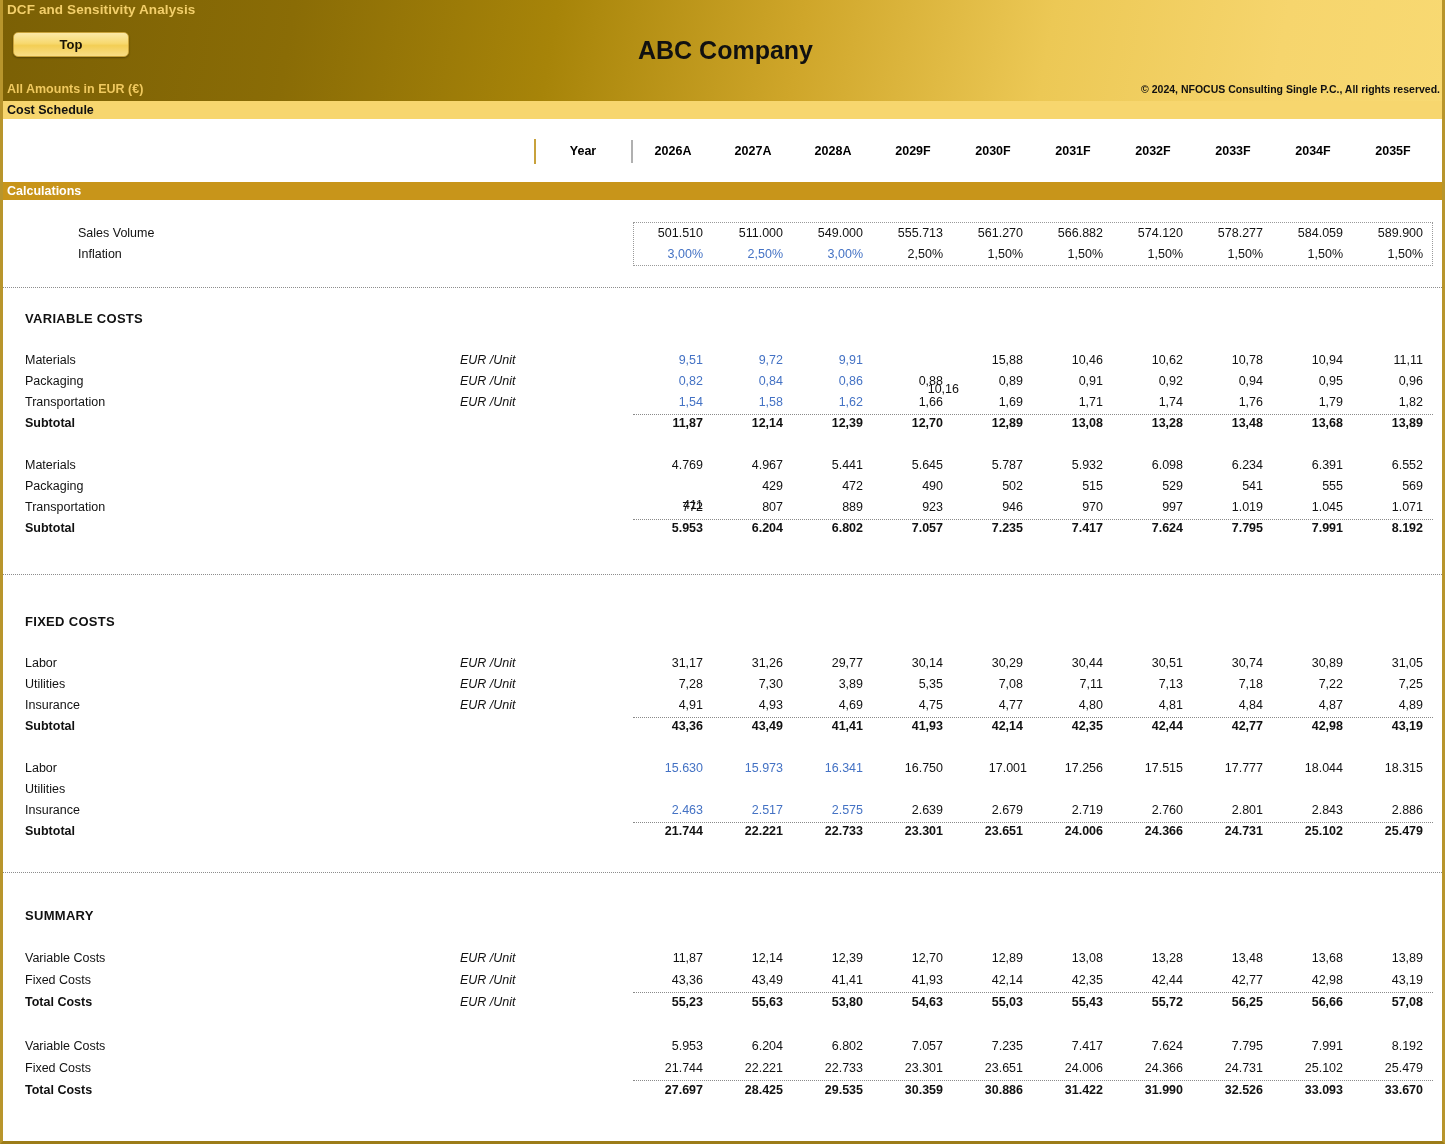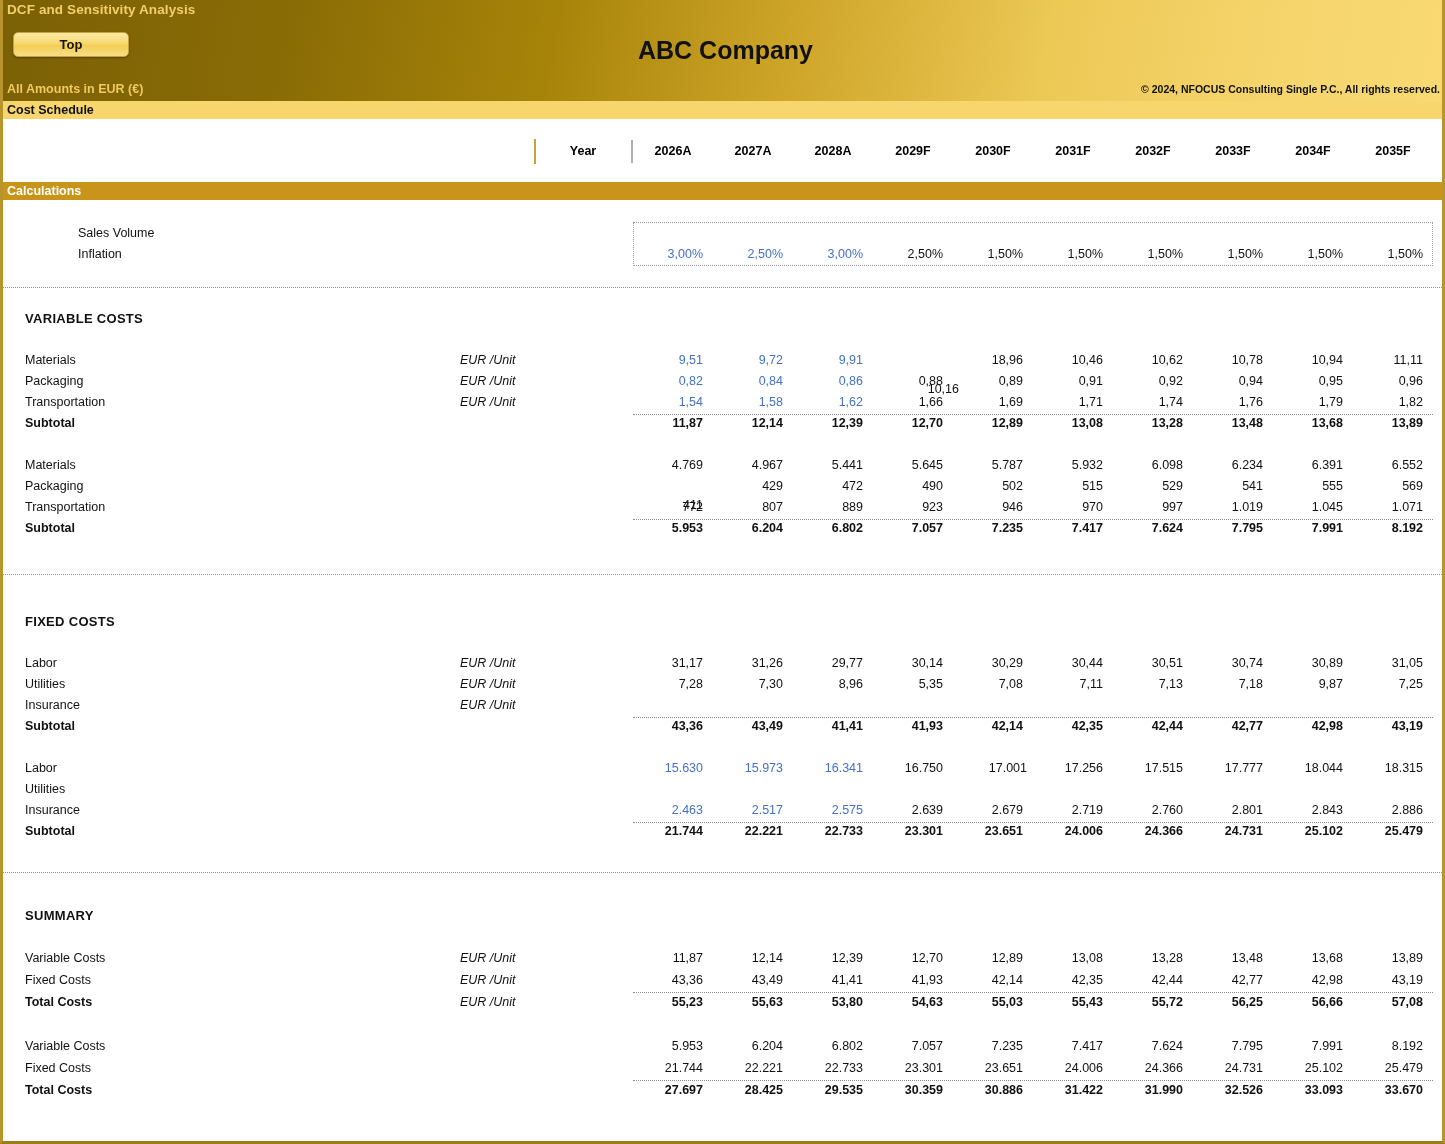--- a/index.html
+++ b/index.html
@@ -249,20 +249,32 @@
     <div class="yh" style="left:738px">2034F</div>
     <div class="yh" style="left:818px">2035F</div>
   </div>
 
   <div class="bar bar-dark">Calculations</div>
 
   <div class="box" style="left:630px; top:222px; width:800px; height:44px;"></div>
 
   <div class="row" style="top:223px">
     <div class="lbl indent">Sales Volume</div>
+    <div class="cells">
+        <div class="c" style="left: 0px;">501.510</div>
+        <div class="c" style="left: 80px;">511.000</div>
+        <div class="c" style="left: 160px;">549.000</div>
+        <div class="c" style="left: 240px;">555.713</div>
+        <div class="c" style="left: 320px;">561.270</div>
+        <div class="c" style="left: 400px;">566.882</div>
+        <div class="c" style="left: 480px;">574.120</div>
+        <div class="c" style="left: 560px;">578.277</div>
+        <div class="c" style="left: 640px;">584.059</div>
+        <div class="c" style="left: 720px;">589.900</div>
+      </div>
   </div>
 
   <div class="row" style="top:244px">
     <div class="lbl indent">Inflation</div>
     <div class="cells">
         <div class="c blue" style="left: 0px;">3,00%</div>
         <div class="c blue" style="left: 80px;">2,50%</div>
         <div class="c blue" style="left: 160px;">3,00%</div>
         <div class="c" style="left: 240px;">2,50%</div>
         <div class="c" style="left: 320px;">1,50%</div>
@@ -279,21 +291,21 @@
   <div class="sect-head" style="top:311px">VARIABLE COSTS</div>
 
   <div class="row" style="top:350px">
     <div class="lbl plain">Materials</div>
     <div class="unit">EUR /Unit</div>
     <div class="cells">
         <div class="c blue" style="left: 0px;">9,51</div>
         <div class="c blue" style="left: 80px;">9,72</div>
         <div class="c blue" style="left: 160px;">9,91</div>
         <div class="c" style="left: 256px; margin-top: 29px;">10,16</div>
-        <div class="c" style="left: 320px;">18,96</div>
+        <div class="c" style="left: 320px;">15,88</div>
         <div class="c" style="left: 400px;">10,46</div>
         <div class="c" style="left: 480px;">10,62</div>
         <div class="c" style="left: 560px;">10,78</div>
         <div class="c" style="left: 640px;">10,94</div>
         <div class="c" style="left: 720px;">11,11</div>
       </div>
   </div>
   <div class="row" style="top:371px">
     <div class="lbl plain">Packaging</div>
     <div class="unit">EUR /Unit</div>
@@ -424,33 +436,45 @@
         <div class="c" style="left: 640px;">30,89</div>
         <div class="c" style="left: 720px;">31,05</div>
       </div>
   </div>
   <div class="row" style="top:674px">
     <div class="lbl plain">Utilities</div>
     <div class="unit">EUR /Unit</div>
     <div class="cells">
         <div class="c" style="left: 0px;">7,28</div>
         <div class="c" style="left: 80px;">7,30</div>
-        <div class="c" style="left: 160px;">8,96</div>
+        <div class="c" style="left: 160px;">3,89</div>
         <div class="c" style="left: 240px;">5,35</div>
         <div class="c" style="left: 320px;">7,08</div>
         <div class="c" style="left: 400px;">7,11</div>
         <div class="c" style="left: 480px;">7,13</div>
         <div class="c" style="left: 560px;">7,18</div>
-        <div class="c" style="left: 640px;">9,87</div>
+        <div class="c" style="left: 640px;">7,22</div>
         <div class="c" style="left: 720px;">7,25</div>
       </div>
   </div>
   <div class="row" style="top:695px">
     <div class="lbl plain">Insurance</div>
     <div class="unit">EUR /Unit</div>
+    <div class="cells">
+        <div class="c" style="left: 0px;">4,91</div>
+        <div class="c" style="left: 80px;">4,93</div>
+        <div class="c" style="left: 160px;">4,69</div>
+        <div class="c" style="left: 240px;">4,75</div>
+        <div class="c" style="left: 320px;">4,77</div>
+        <div class="c" style="left: 400px;">4,80</div>
+        <div class="c" style="left: 480px;">4,81</div>
+        <div class="c" style="left: 560px;">4,84</div>
+        <div class="c" style="left: 640px;">4,87</div>
+        <div class="c" style="left: 720px;">4,89</div>
+      </div>
   </div>
   <div class="sub-rule" style="top:717px"></div>
   <div class="row" style="top:716px">
     <div class="lbl plain bold">Subtotal</div>
     <div class="cells">
         <div class="c bold" style="left: 0px;">43,36</div>
         <div class="c bold" style="left: 80px;">43,49</div>
         <div class="c bold" style="left: 160px;">41,41</div>
         <div class="c bold" style="left: 240px;">41,93</div>
         <div class="c bold" style="left: 320px;">42,14</div>

